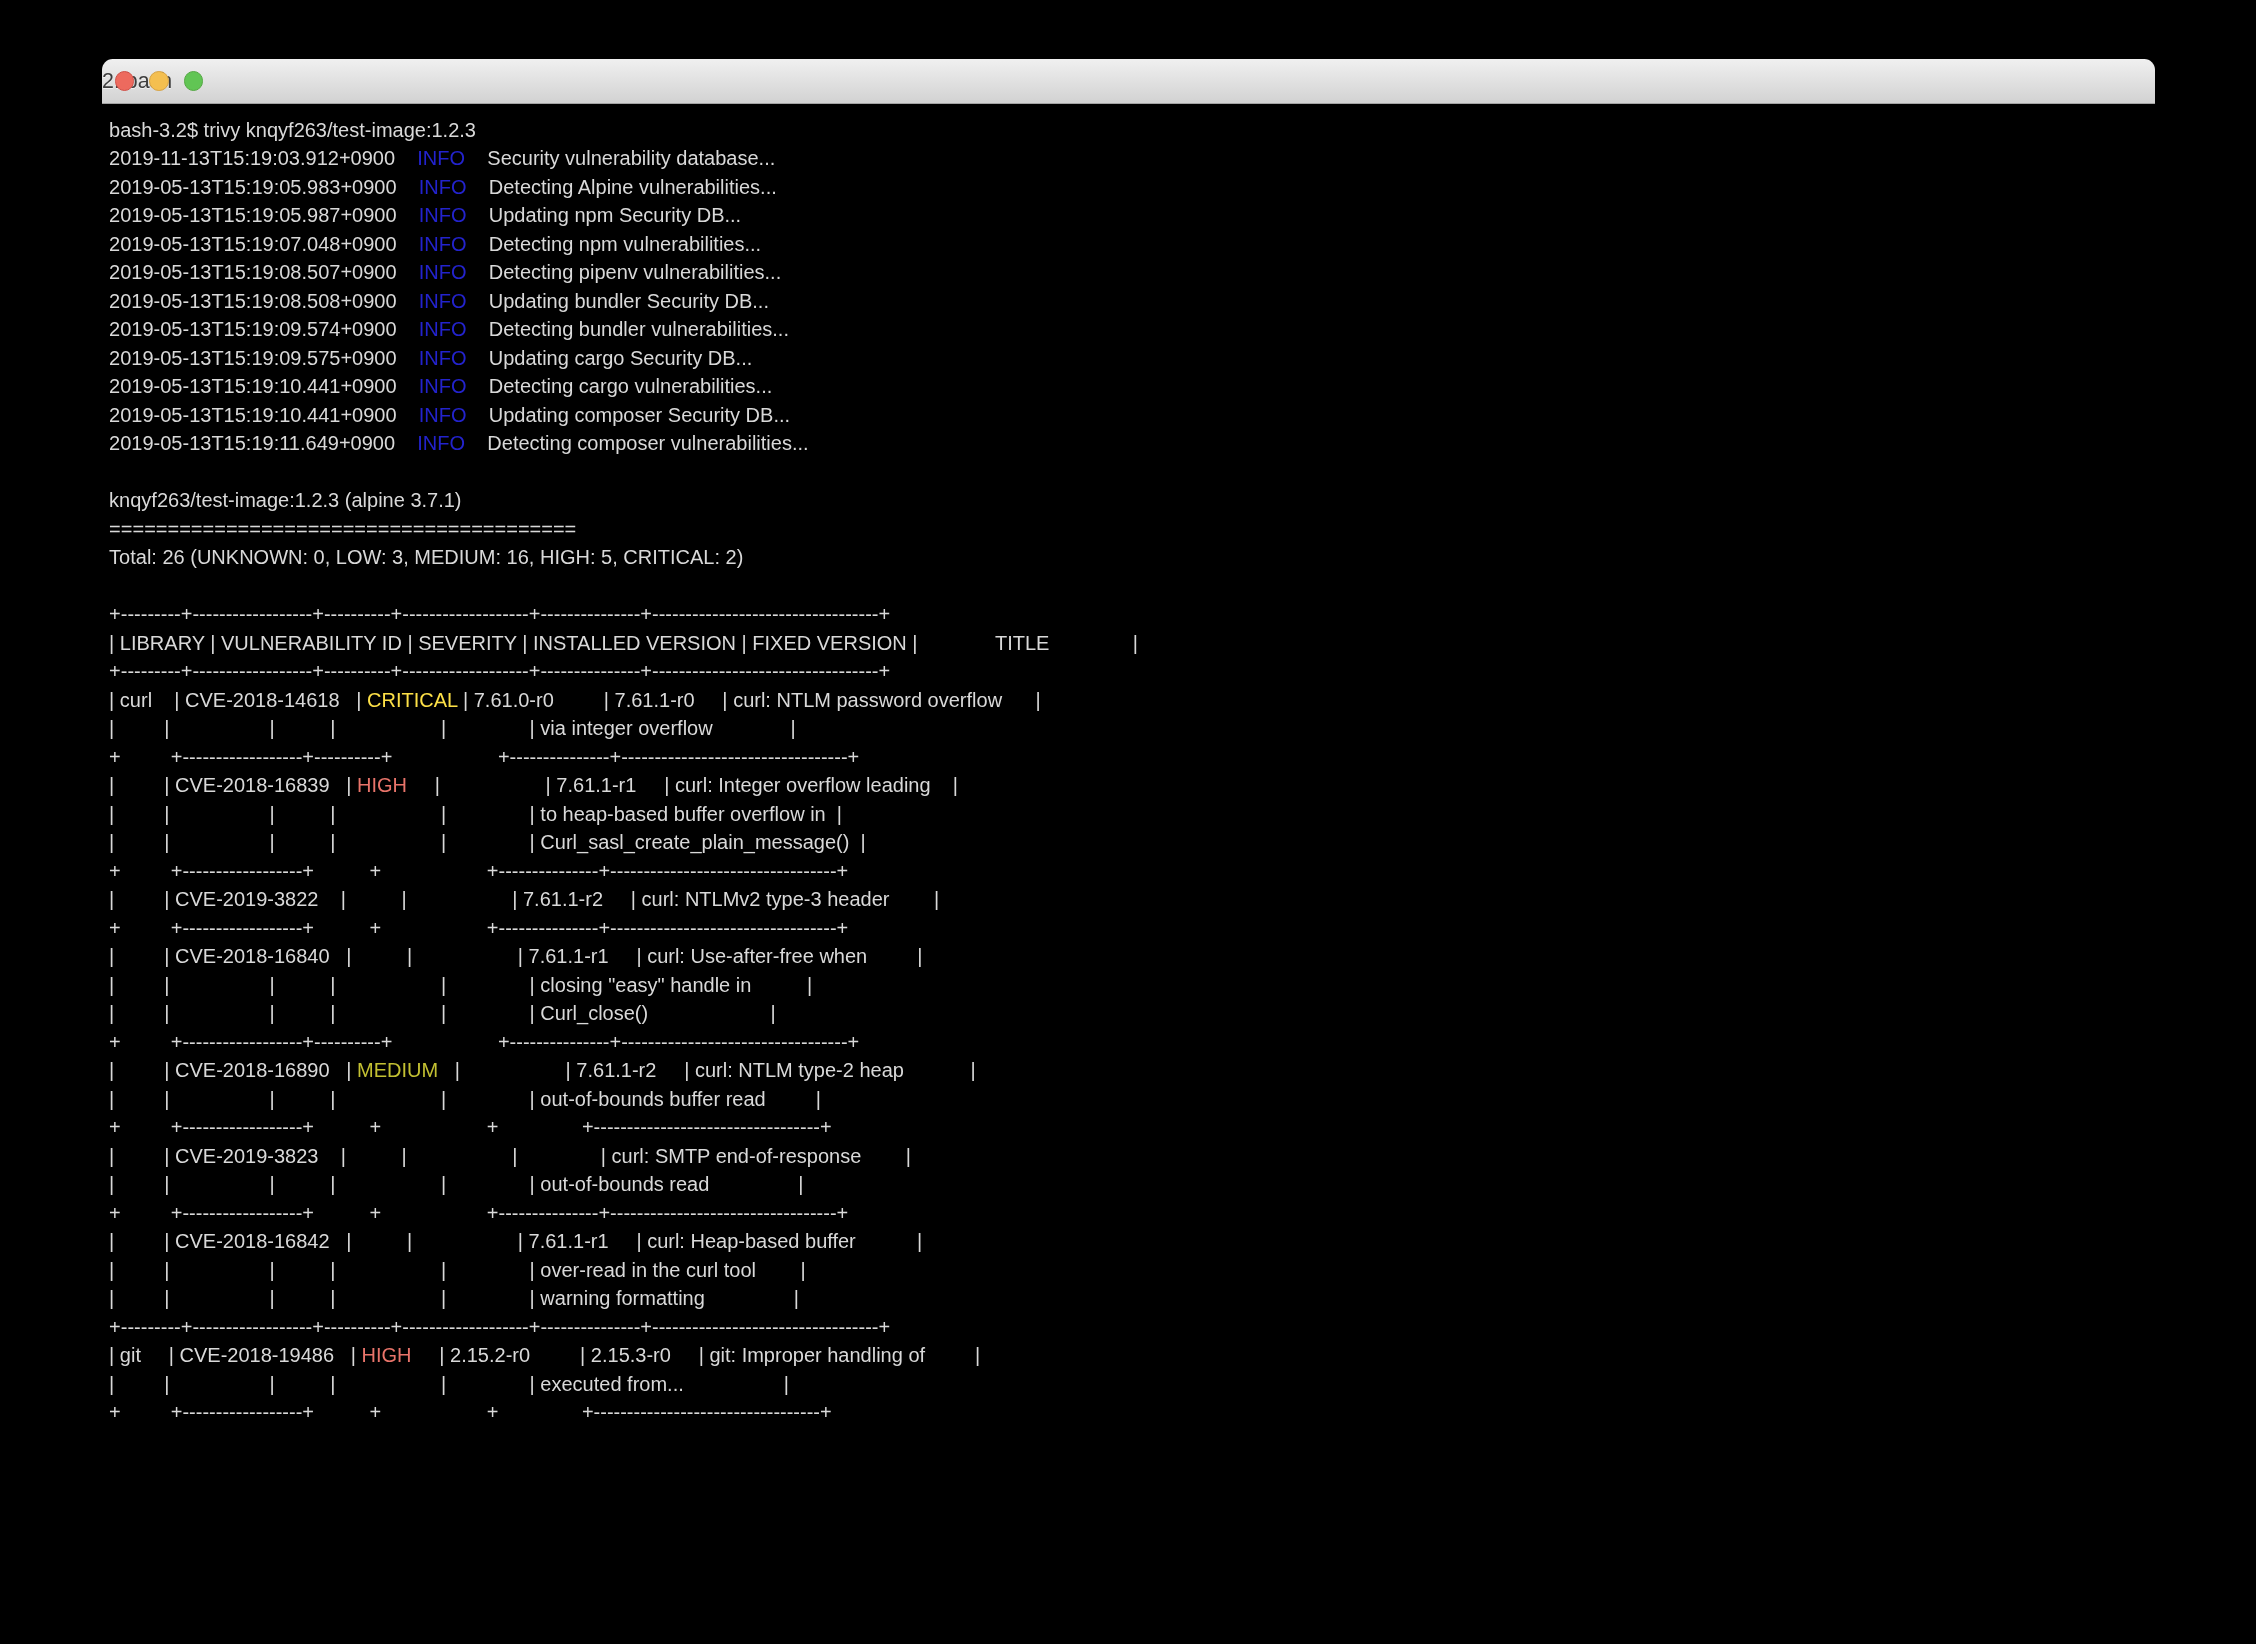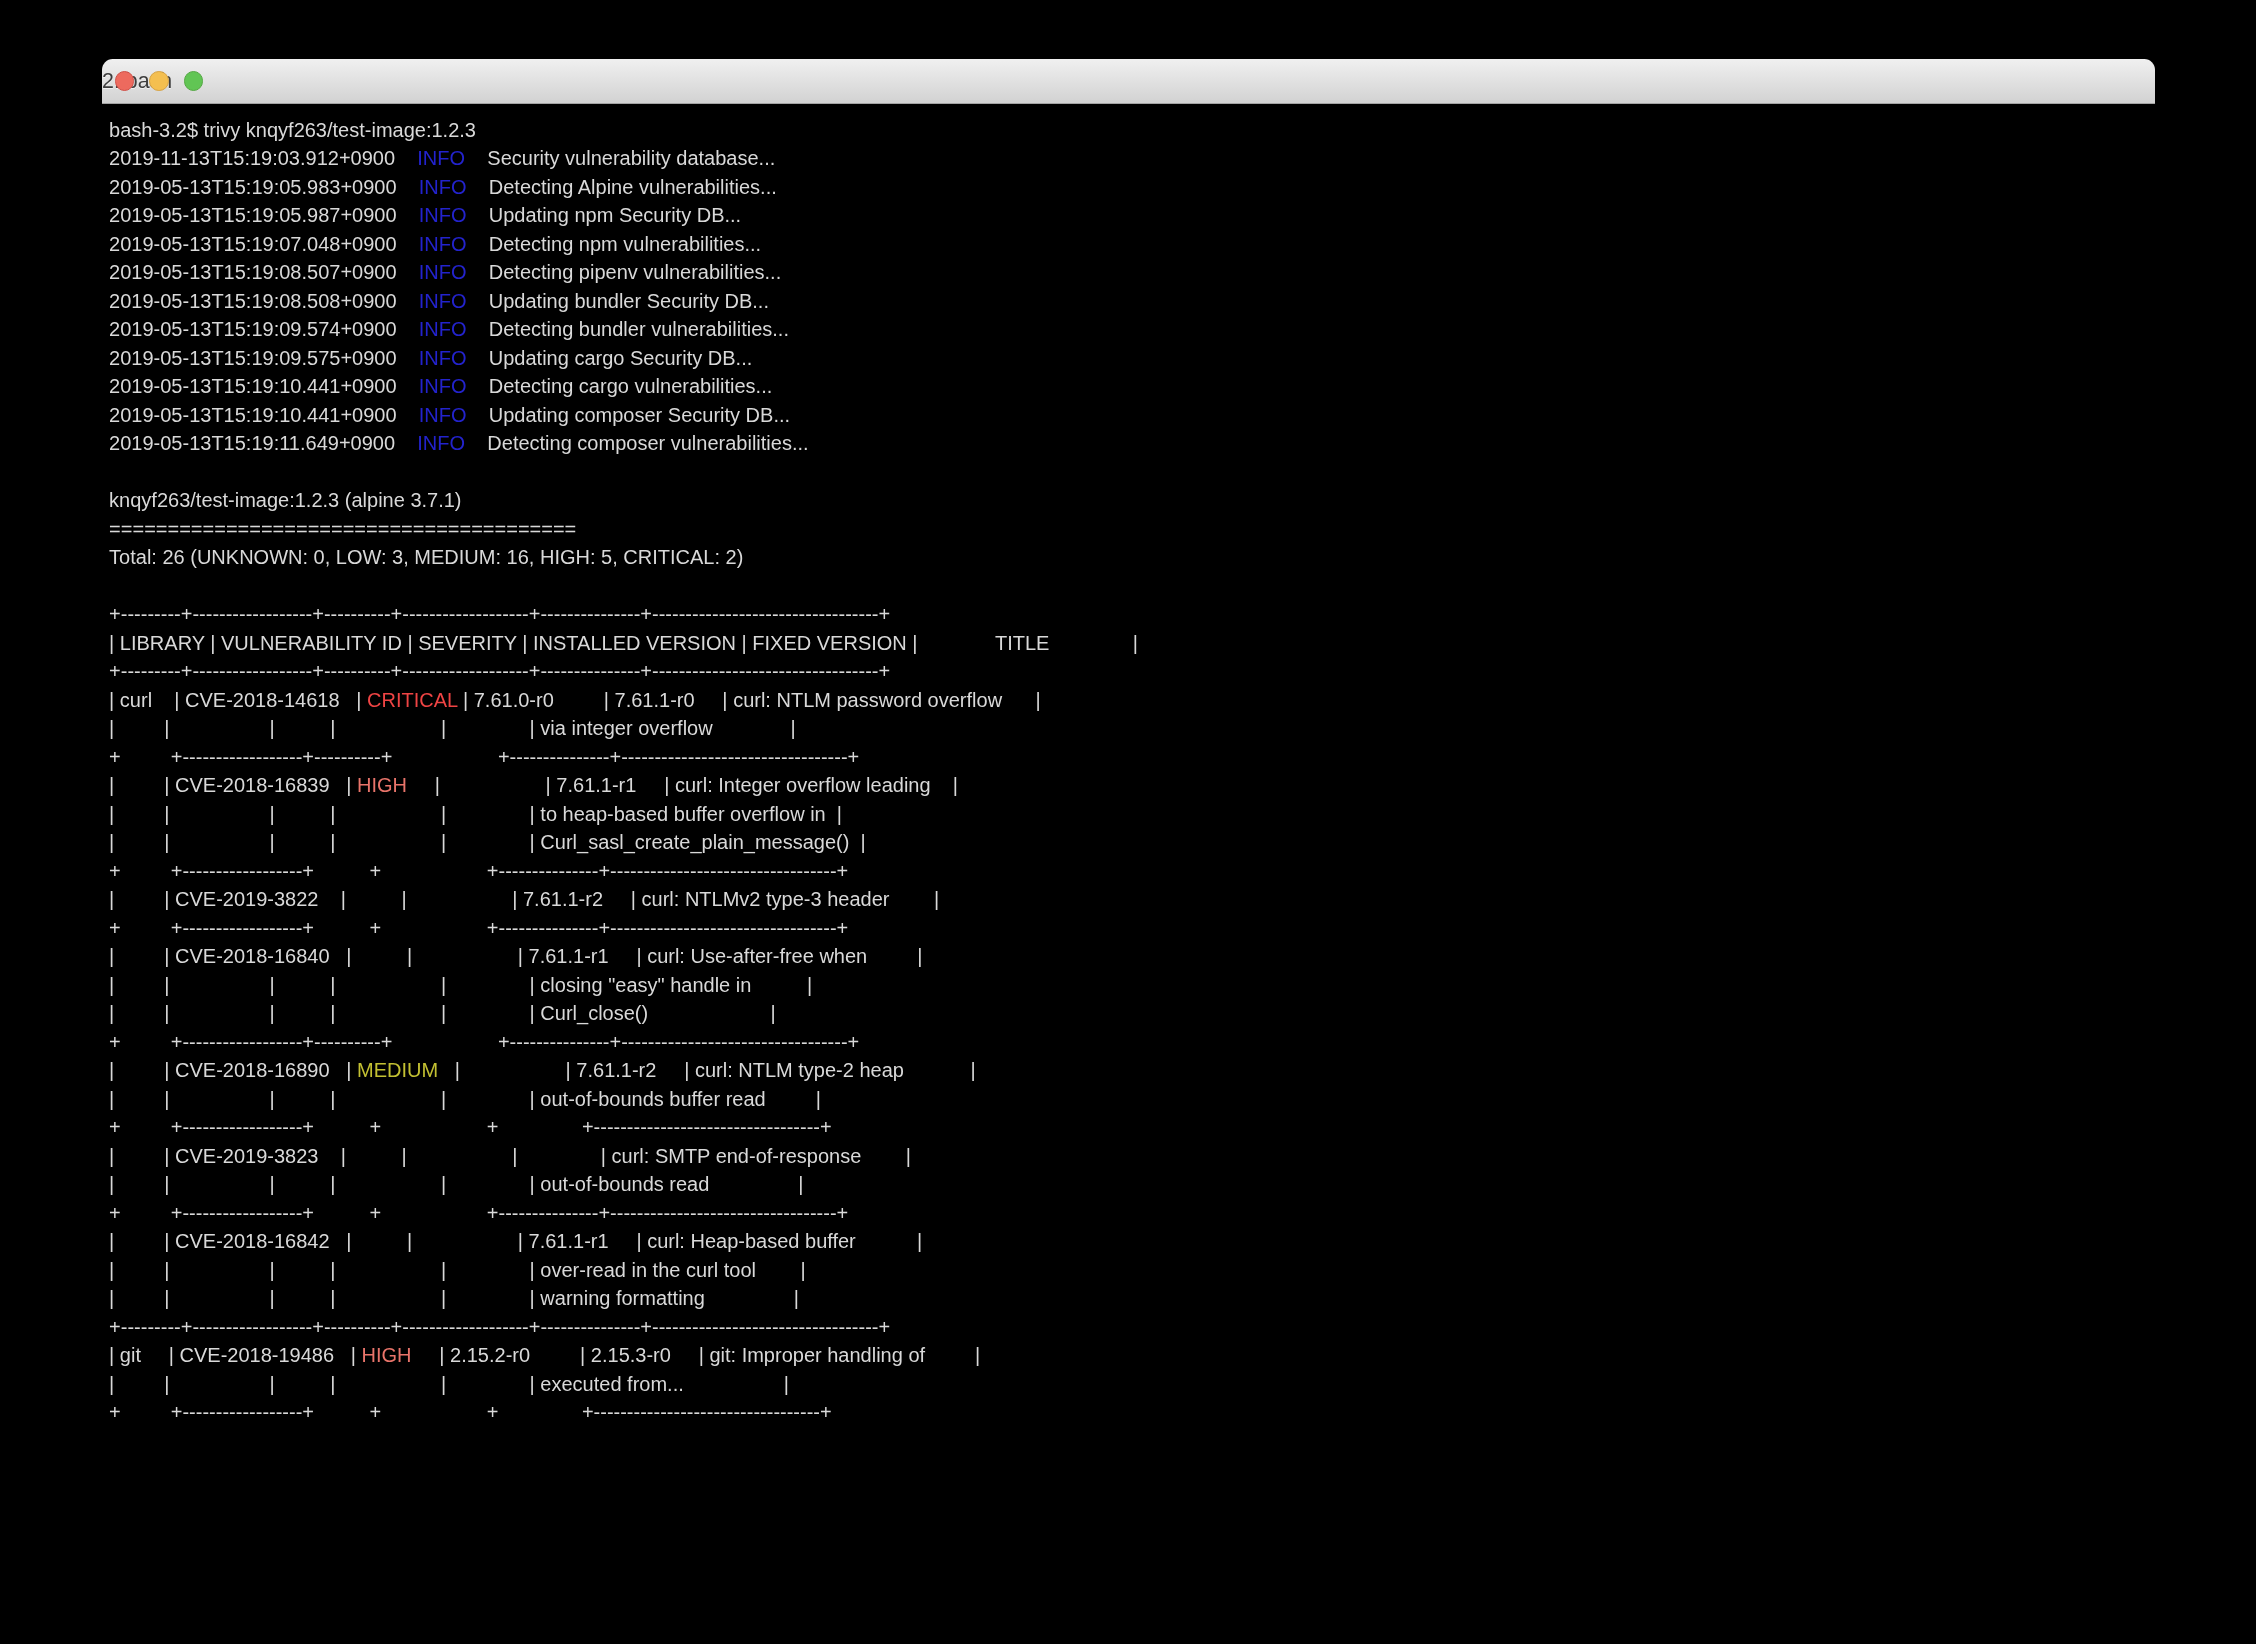--- a/index.html
+++ b/index.html
@@ -96,21 +96,21 @@
       <div class="tline"><span>2019-05-13T15:19:10.441+0900    </span><span style="color: rgb(35, 35, 205);">INFO</span><span>    Updating composer Security DB...</span></div>
       <div class="tline"><span>2019-05-13T15:19:11.649+0900    </span><span style="color: rgb(35, 35, 205);">INFO</span><span>    Detecting composer vulnerabilities...</span></div>
       <div class="tline">&nbsp;</div>
       <div class="tline"><span>knqyf263/test-image:1.2.3 (alpine 3.7.1)</span></div>
       <div class="tline"><span>========================================</span></div>
       <div class="tline"><span>Total: 26 (UNKNOWN: 0, LOW: 3, MEDIUM: 16, HIGH: 5, CRITICAL: 2)</span></div>
       <div class="tline">&nbsp;</div>
       <div class="tline"><span>+---------+------------------+----------+-------------------+---------------+----------------------------------+</span></div>
       <div class="tline"><span>| LIBRARY | VULNERABILITY ID | SEVERITY | INSTALLED VERSION | FIXED VERSION |              TITLE               |</span></div>
       <div class="tline"><span>+---------+------------------+----------+-------------------+---------------+----------------------------------+</span></div>
-      <div class="tline"><span>| curl    | CVE-2018-14618   | </span><span style="color: #ef4444;">CRITICAL</span><span> | 7.61.0-r0         | 7.61.1-r0     | curl: NTLM password overflow      |</span></div>
+      <div class="tline"><span>| curl    | CVE-2018-14618   | </span><span style="color: #fde047;">CRITICAL</span><span> | 7.61.0-r0         | 7.61.1-r0     | curl: NTLM password overflow      |</span></div>
       <div class="tline"><span>|         |                  |          |                   |               | via integer overflow              |</span></div>
       <div class="tline"><span>+         +------------------+----------+                   +---------------+----------------------------------+</span></div>
       <div class="tline"><span>|         | CVE-2018-16839   | </span><span style="color: rgb(233, 116, 106);">HIGH</span><span>     |                   | 7.61.1-r1     | curl: Integer overflow leading    |</span></div>
       <div class="tline"><span>|         |                  |          |                   |               | to heap-based buffer overflow in  |</span></div>
       <div class="tline"><span>|         |                  |          |                   |               | Curl_sasl_create_plain_message()  |</span></div>
       <div class="tline"><span>+         +------------------+          +                   +---------------+----------------------------------+</span></div>
       <div class="tline"><span>|         | CVE-2019-3822    |          |                   | 7.61.1-r2     | curl: NTLMv2 type-3 header        |</span></div>
       <div class="tline"><span>+         +------------------+          +                   +---------------+----------------------------------+</span></div>
       <div class="tline"><span>|         | CVE-2018-16840   |          |                   | 7.61.1-r1     | curl: Use-after-free when         |</span></div>
       <div class="tline"><span>|         |                  |          |                   |               | closing "easy" handle in          |</span></div>

